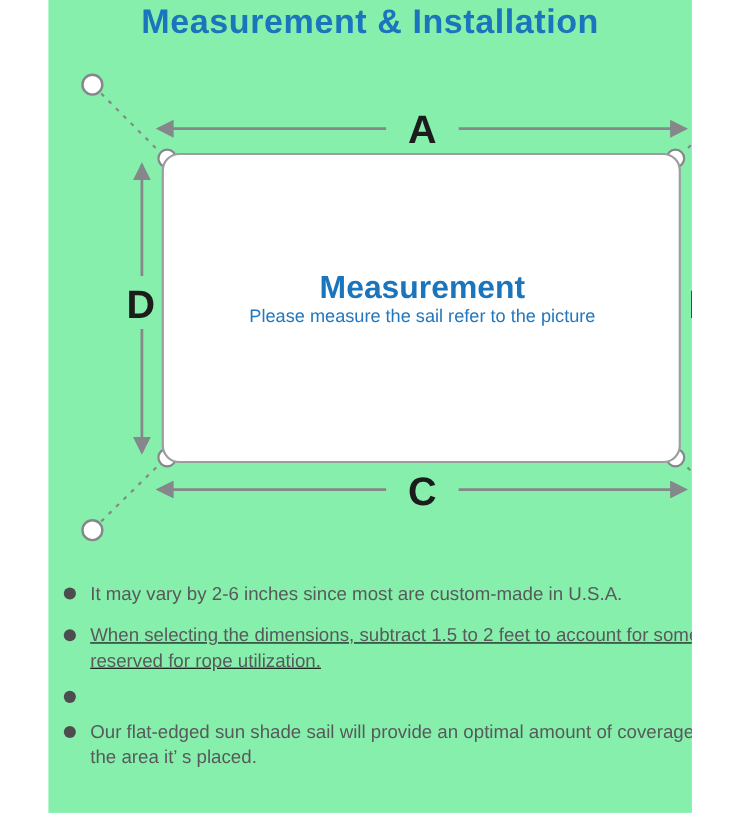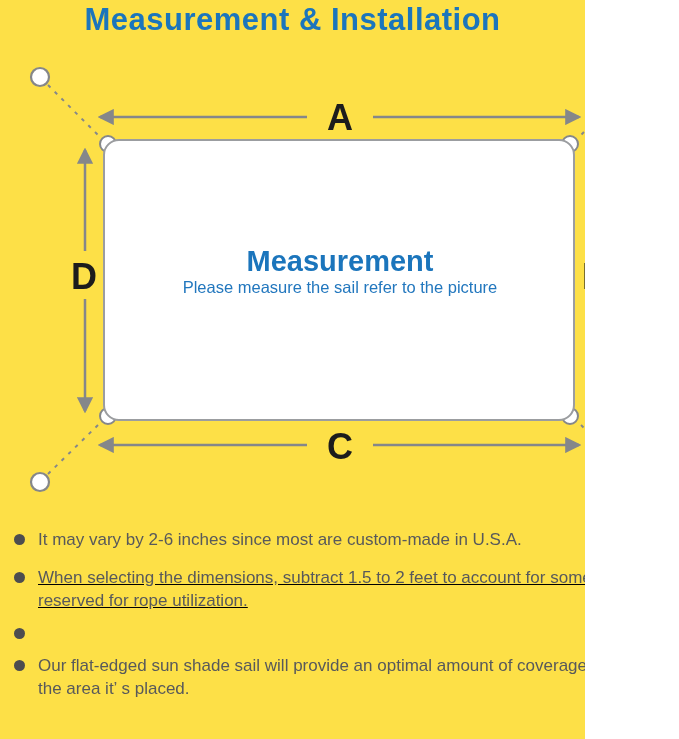--- a/index.html
+++ b/index.html
@@ -1,23 +1,24 @@
 <!DOCTYPE html>
 <html><head>
 <meta charset="utf-8">
 <style>
   * { margin: 0; padding: 0; box-sizing: border-box; }
   html, body { background: #ffffff; }
   .page {
     position: relative;
     width: 585px;
     height: 739px;
-    background: #fde047;
+    background: #86efac;
     overflow: hidden;
     font-family: "Liberation Sans", sans-serif;
+    margin-left: 44px;
   }
   .page-title {
     position: absolute;
     top: 2px;
     left: 0;
     width: 100%;
     text-align: center;
     font-size: 31px;
     font-weight: bold;
     letter-spacing: 0.5px;

